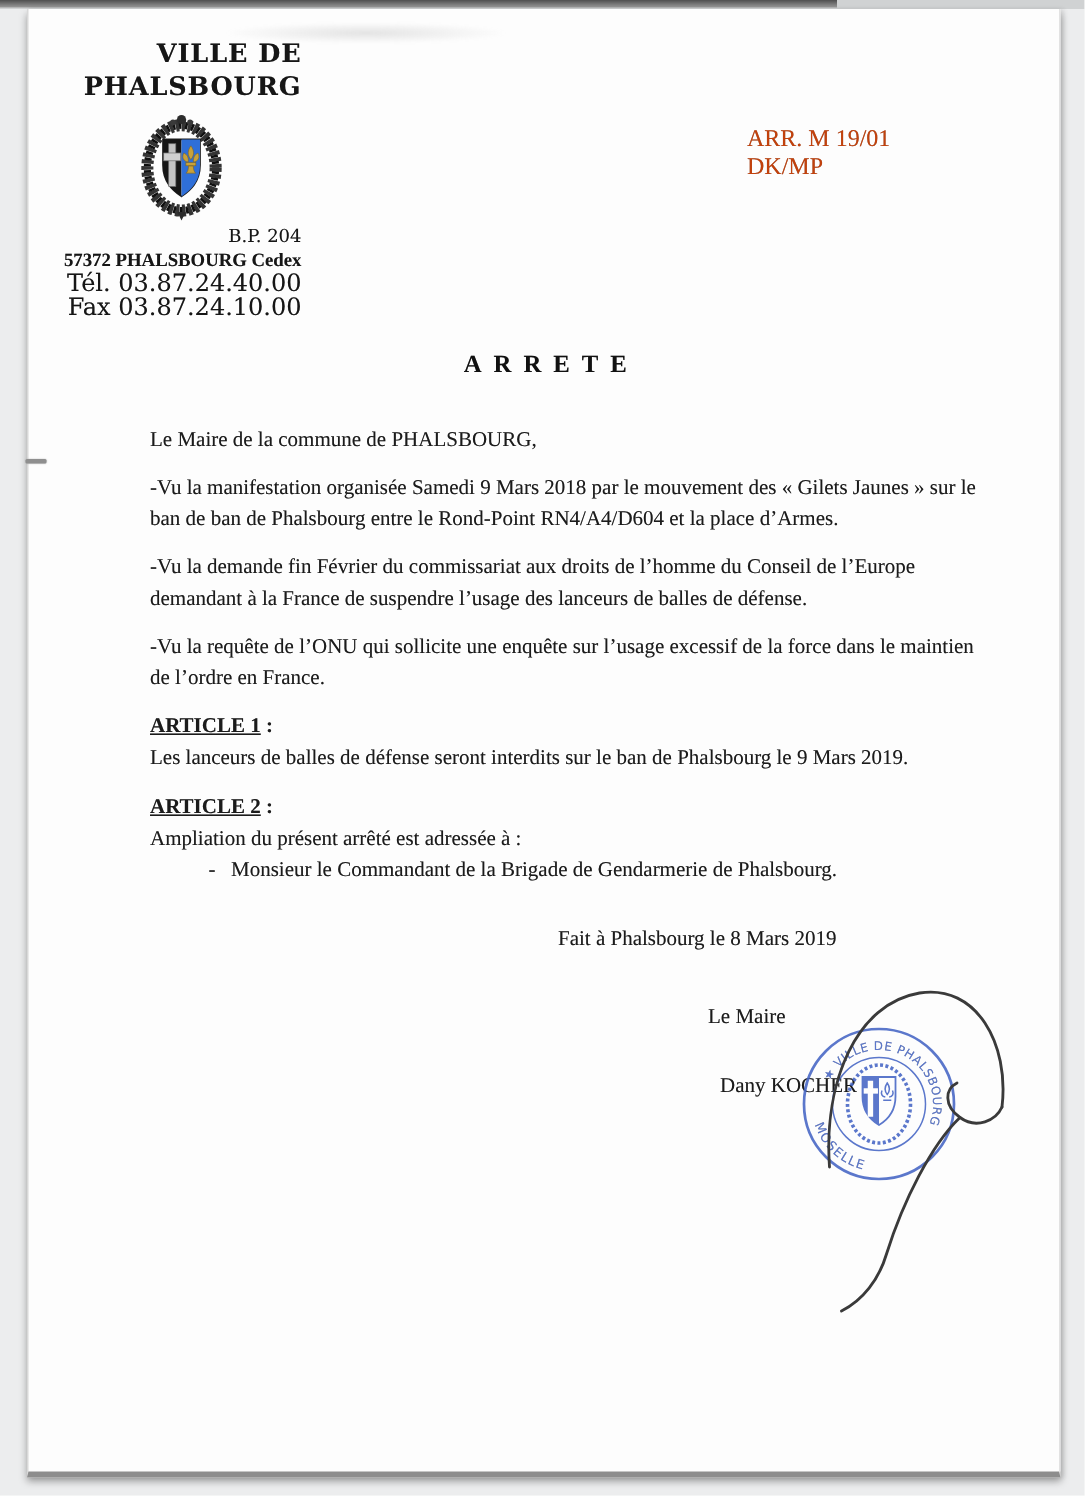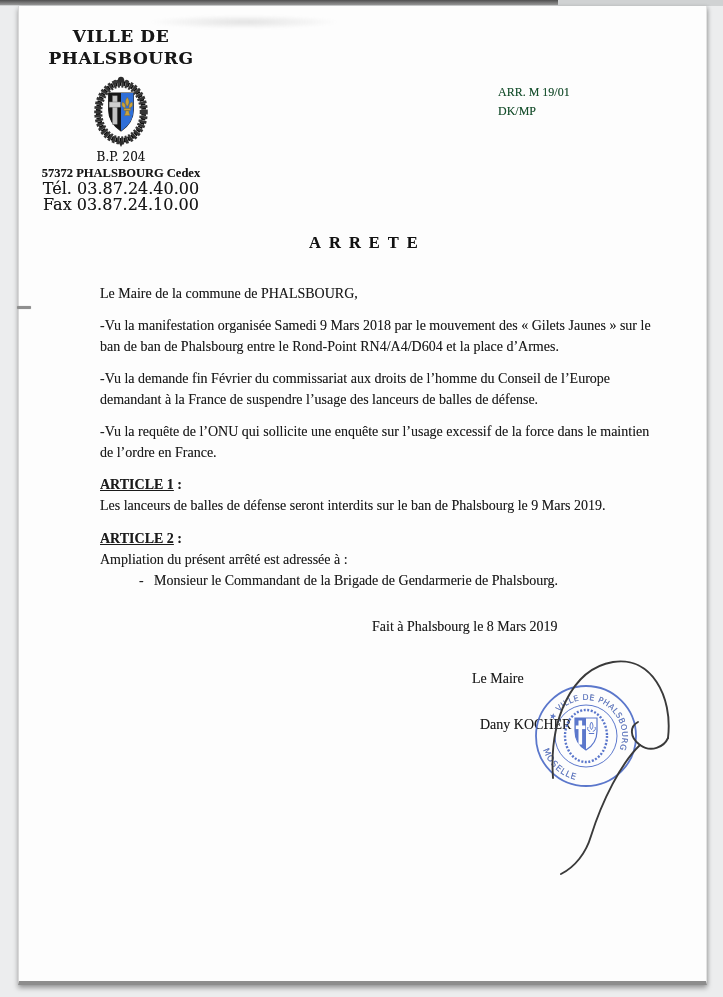--- a/index.html
+++ b/index.html
@@ -23,30 +23,30 @@
   }
   .page * { text-shadow:0 0 .3px rgba(40,40,40,.45); }
 
   .smudge { position:absolute; left:130px; top:9px; width:190px; height:14px;
             background:radial-gradient(ellipse at center, rgba(150,150,150,.25), rgba(150,150,150,0) 70%);
             filter:blur(1px); }
   .edge-dash { position:absolute; left:-2px; top:300px; width:14px; height:3px;
                background:#8f8f8f; border-radius:1px; box-shadow:0 0 1px #aaa; }
 
   
-  .sender { position:absolute; left:22px; top:19px; width:160px; text-align:center;
+  .sender { position:absolute; left:22px; top:19px; width:160px; text-align:right;
             font-family:"DejaVu Serif", serif; color:#161616; }
   .city-line { font-weight:bold; font-size:17px; line-height:22px; letter-spacing:.6px; }
   .arms { margin:5px auto 2px; display:block; }
   .po-box   { font-size:12px;   line-height:15px; }
   .addr     { font-size:12.5px; line-height:16px; font-weight:bold;font-family:Liberation Serif, serif; }
   .tel,.fax { font-size:16px;   line-height:15.5px; }
 
   
-  .ref { position:absolute; left:479px; top:77px; font-size:12px; line-height:19px; color:#14532d; }
+  .ref { position:absolute; left:479px; top:77px; font-size:16px; line-height:19px; color:#c2410c; }
 
   
   .title { position:absolute; left:0; top:227px; width:689px; text-align:center;
            font-weight:bold; font-size:16.5px; letter-spacing:8px; padding-left:8px; color:#111; }
 
   
   .content { position:absolute; left:81px; top:277px; width:558px;
              font-size:14px; line-height:21px; color:#1b1b1b; }
   .content p { margin:0 0 11px; }
   .article { margin:0 0 12px; }

